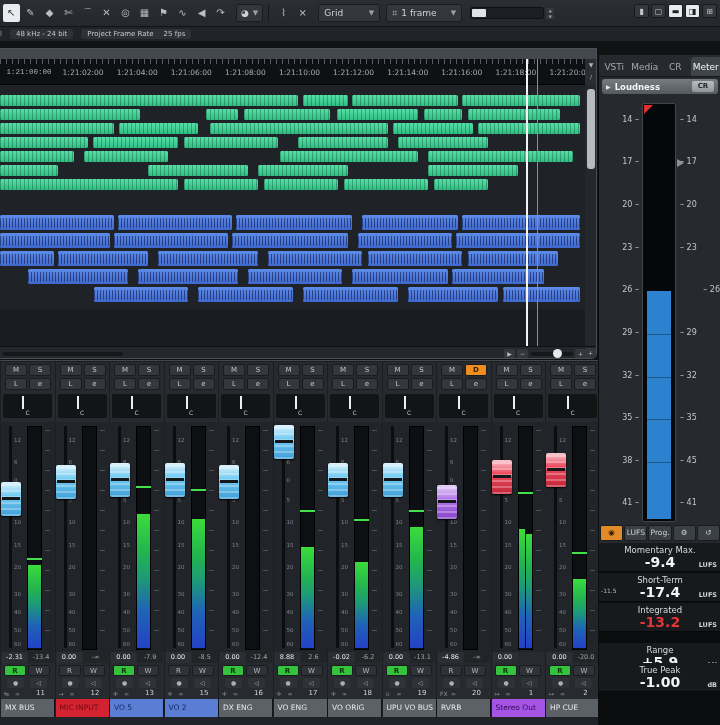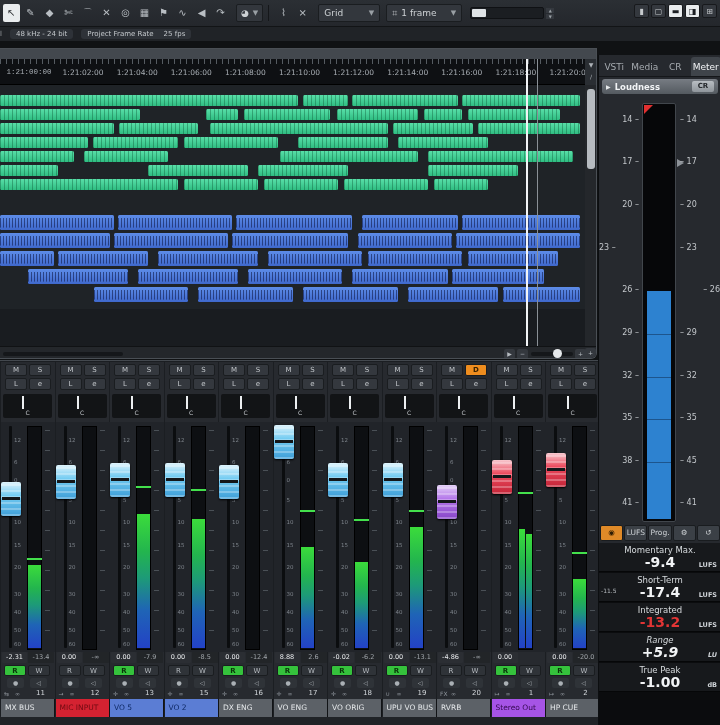--- a/index.html
+++ b/index.html
@@ -702,21 +702,21 @@
           </div>
         </div>
         <div class="redclip"></div>
         <div class="graymark" style="top: 64px;"></div>
         <div class="stick" style="left: 0px; top: 20px; text-align: right;">14 –</div>
         <div class="stick" style="left: 81px; top: 20px; text-align: left;">– 14</div>
         <div class="stick" style="left: 0px; top: 62px; text-align: right;">17 –</div>
         <div class="stick" style="left: 81px; top: 62px; text-align: left;">– 17</div>
         <div class="stick" style="left: 0px; top: 105px; text-align: right;">20 –</div>
         <div class="stick" style="left: 81px; top: 105px; text-align: left;">– 20</div>
-        <div class="stick" style="left: 0px; top: 148px; text-align: left;">23 –</div>
+        <div class="stick" style="left: 0px; top: 148px; text-align: right;">23 –</div>
         <div class="stick" style="left: 81px; top: 148px; text-align: left;">– 23</div>
         <div class="stick" style="left: 0px; top: 190px; text-align: right;">26 –</div>
         <div class="stick" style="left: 81px; top: 190px; text-align: right;">– 26</div>
         <div class="stick" style="left: 0px; top: 233px; text-align: right;">29 –</div>
         <div class="stick" style="left: 81px; top: 233px; text-align: left;">– 29</div>
         <div class="stick" style="left: 0px; top: 276px; text-align: right;">32 –</div>
         <div class="stick" style="left: 81px; top: 276px; text-align: left;">– 32</div>
         <div class="stick" style="left: 0px; top: 318px; text-align: right;">35 –</div>
         <div class="stick" style="left: 81px; top: 318px; text-align: left;">– 35</div>
         <div class="stick" style="left: 0px; top: 361px; text-align: right;">38 –</div>
@@ -741,21 +741,21 @@
           <div class="rlab">Short-Term</div>
           <div class="rval">-17.4</div>
           <div class="runit">LUFS</div>
           <div class="rnote">-11.5</div>
         </div>
         <div class="rrow" style="top: 60px;">
           <div class="rlab">Integrated</div>
           <div class="rval red">-13.2</div>
           <div class="runit">LUFS</div>
         </div>
-        <div class="rrow" style="top: 90px; font-style: italic;">
+        <div class="rrow" style="top: 100px;">
           <div class="rlab">Range</div>
           <div class="rval">+5.9</div>
           <div class="runit">LU</div>
         </div>
         <div class="rrow" style="top: 120px;">
           <div class="rlab">True Peak</div>
           <div class="rval">-1.00</div>
           <div class="runit">dB</div>
         </div>
       </div>

